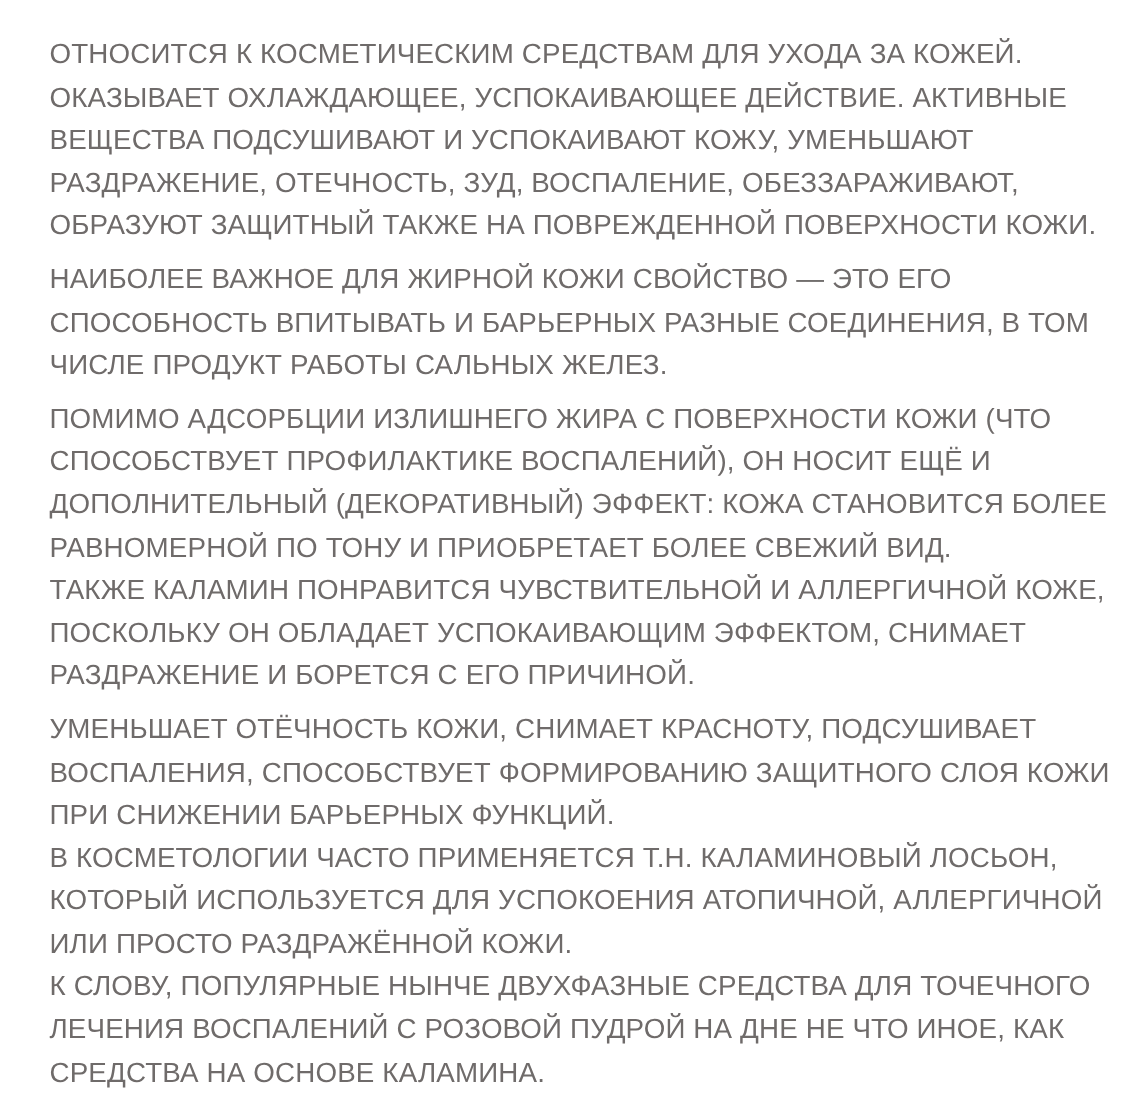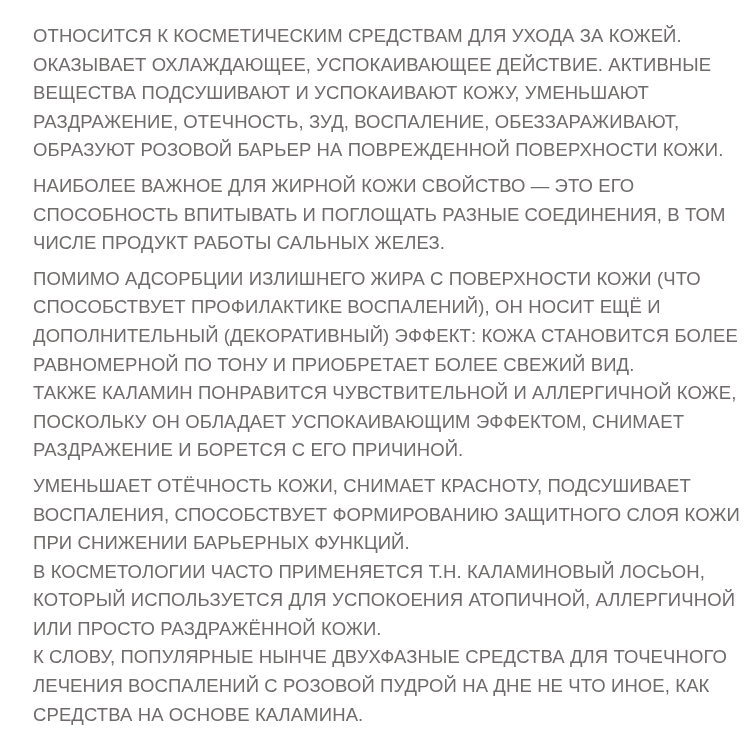--- a/index.html
+++ b/index.html
@@ -30,23 +30,23 @@
 </style>
 </head>
 <body>
 
 <div class="page">
   <main class="article">
     <p>ОТНОСИТСЯ К КОСМЕТИЧЕСКИМ СРЕДСТВАМ ДЛЯ УХОДА ЗА КОЖЕЙ.
 ОКАЗЫВАЕТ ОХЛАЖДАЮЩЕЕ, УСПОКАИВАЮЩЕЕ ДЕЙСТВИЕ. АКТИВНЫЕ
 ВЕЩЕСТВА ПОДСУШИВАЮТ И УСПОКАИВАЮТ КОЖУ, УМЕНЬШАЮТ
 РАЗДРАЖЕНИЕ, ОТЕЧНОСТЬ, ЗУД, ВОСПАЛЕНИЕ, ОБЕЗЗАРАЖИВАЮТ,
-ОБРАЗУЮТ РОЗОВОЙ БАРЬЕР НА ПОВРЕЖДЕННОЙ ПОВЕРХНОСТИ КОЖИ.</p>
+ОБРАЗУЮТ ЗАЩИТНЫЙ ТАКЖЕ НА ПОВРЕЖДЕННОЙ ПОВЕРХНОСТИ КОЖИ.</p>
     <p>НАИБОЛЕЕ ВАЖНОЕ ДЛЯ ЖИРНОЙ КОЖИ СВОЙСТВО — ЭТО ЕГО
-СПОСОБНОСТЬ ВПИТЫВАТЬ И ПОГЛОЩАТЬ РАЗНЫЕ СОЕДИНЕНИЯ, В ТОМ
+СПОСОБНОСТЬ ВПИТЫВАТЬ И БАРЬЕРНЫХ РАЗНЫЕ СОЕДИНЕНИЯ, В ТОМ
 ЧИСЛЕ ПРОДУКТ РАБОТЫ САЛЬНЫХ ЖЕЛЕЗ.</p>
     <p>ПОМИМО АДСОРБЦИИ ИЗЛИШНЕГО ЖИРА С ПОВЕРХНОСТИ КОЖИ (ЧТО
 СПОСОБСТВУЕТ ПРОФИЛАКТИКЕ ВОСПАЛЕНИЙ), ОН НОСИТ ЕЩЁ И
 ДОПОЛНИТЕЛЬНЫЙ (ДЕКОРАТИВНЫЙ) ЭФФЕКТ: КОЖА СТАНОВИТСЯ БОЛЕЕ
 РАВНОМЕРНОЙ ПО ТОНУ И ПРИОБРЕТАЕТ БОЛЕЕ СВЕЖИЙ ВИД.
 ТАКЖЕ КАЛАМИН ПОНРАВИТСЯ ЧУВСТВИТЕЛЬНОЙ И АЛЛЕРГИЧНОЙ КОЖЕ,
 ПОСКОЛЬКУ ОН ОБЛАДАЕТ УСПОКАИВАЮЩИМ ЭФФЕКТОМ, СНИМАЕТ
 РАЗДРАЖЕНИЕ И БОРЕТСЯ С ЕГО ПРИЧИНОЙ.</p>
     <p>УМЕНЬШАЕТ ОТЁЧНОСТЬ КОЖИ, СНИМАЕТ КРАСНОТУ, ПОДСУШИВАЕТ
 ВОСПАЛЕНИЯ, СПОСОБСТВУЕТ ФОРМИРОВАНИЮ ЗАЩИТНОГО СЛОЯ КОЖИ

